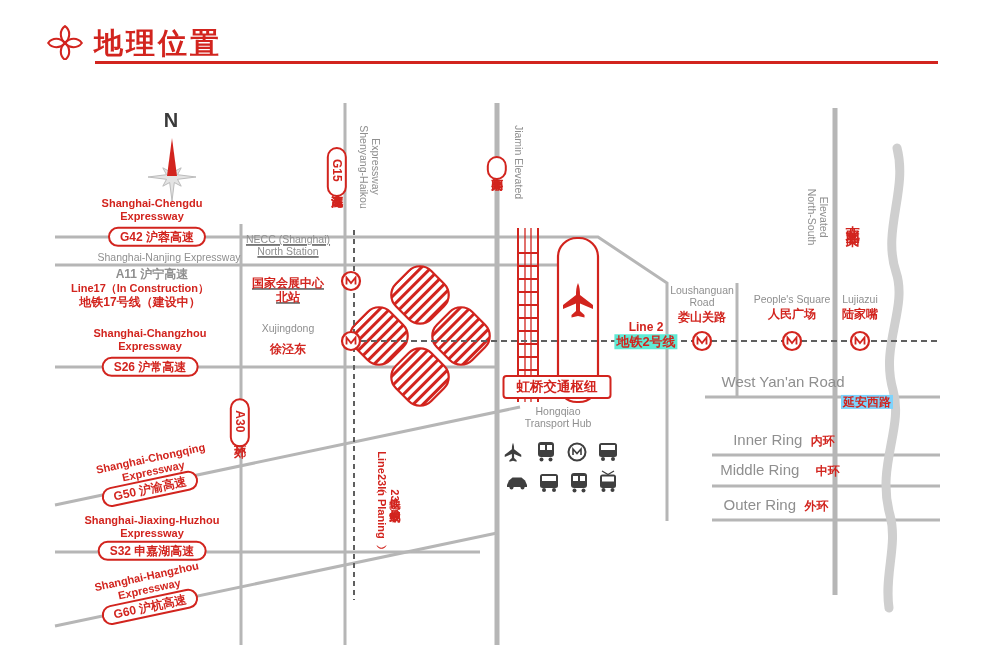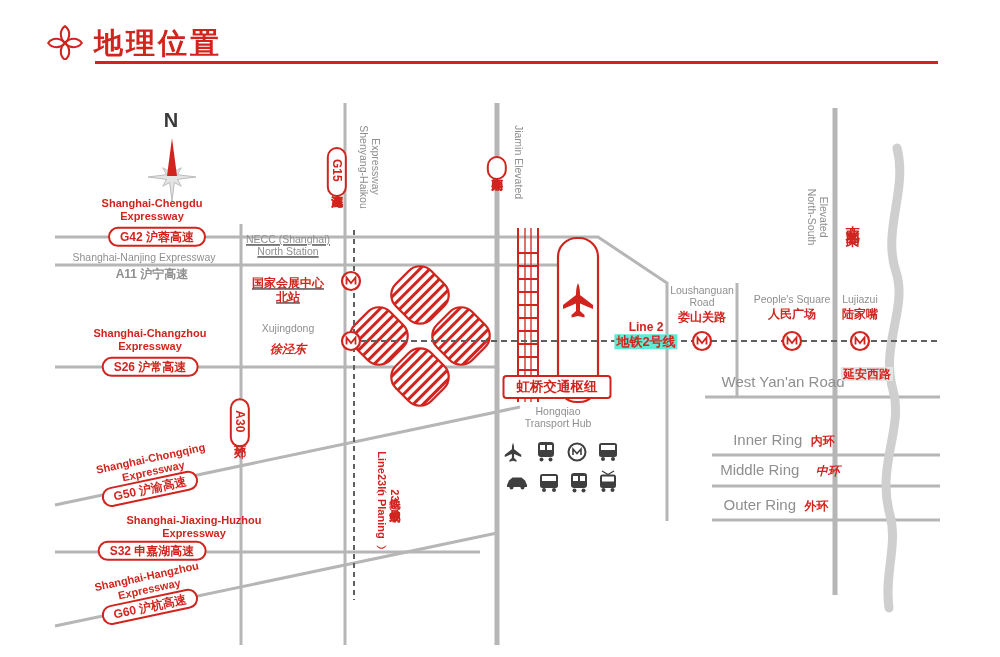--- a/index.html
+++ b/index.html
@@ -170,39 +170,43 @@
   </svg>
 
   <div class="lbl" style="left:171px;top:121px;font-size:20px;font-weight:700;color:#3a3a3a;">N</div>
 
   <div class="lbl redt f11" style="left:152px;top:210px;">
     <div>Shanghai-Chengdu</div>
     <div>Expressway</div>
   </div>
   <div class="badge" style="left:157px;top:237px;">G42 沪蓉高速</div>
 
-  <div class="lbl en" style="left:144px;top:257px;">Shanghai-Nanjing Expressway</div>
+  <div class="lbl en" style="left:169px;top:257px;">Shanghai-Nanjing Expressway</div>
   <div class="lbl zhg" style="left:152px;top:274px;">A11 沪宁高速</div>
 
+  <div class="lbl redt" style="left:140px;top:296px;">
+    <div class="f11">Line17（In Construction）</div>
+    <div class="f12">地铁17号线（建设中）</div>
+  </div>
 
   <div class="lbl redt f11" style="left:150px;top:340px;">
     <div>Shanghai-Changzhou</div>
     <div>Expressway</div>
   </div>
   <div class="badge" style="left:150px;top:367px;">S26 沪常高速</div>
 
   <div class="badge vert" style="left:240px;top:423px;">A30 郊环</div>
 
   <div class="lbl redt f11 rot" style="left:152px;top:465px;">
     <div>Shanghai-Chongqing</div>
     <div>Expressway</div>
   </div>
   <div class="badge" style="left:150px;top:489px;transform:translate(-50%,-50%) rotate(-12deg);">G50 沪渝高速</div>
 
-  <div class="lbl redt f11" style="left:152px;top:527px;margin-left:42px;">
+  <div class="lbl redt f11" style="left:152px;top:527px;">
     <div>Shanghai-Jiaxing-Huzhou</div>
     <div>Expressway</div>
   </div>
   <div class="badge" style="left:152px;top:551px;">S32 申嘉湖高速</div>
 
   <div class="lbl redt f11 rot" style="left:148px;top:583px;">
     <div>Shanghai-Hangzhou</div>
     <div>Expressway</div>
   </div>
   <div class="badge" style="left:150px;top:607px;transform:translate(-50%,-50%) rotate(-12deg);">G60 沪杭高速</div>
@@ -228,21 +232,21 @@
   <div class="lbl redt vupright" style="left:853px;top:219px;font-size:14px;">南北高架</div>
 
   <div class="lbl" style="left:288px;top:269px;text-decoration:underline;">
     <div class="en">NECC (Shanghai)</div>
     <div class="en">North Station</div>
     <div class="redt f12" style="margin-top:18px;">国家会展中心</div>
     <div class="redt f12">北站</div>
   </div>
   <div class="lbl" style="left:288px;top:339px;">
     <div class="en">Xujingdong</div>
-    <div class="redt f12" style="margin-top:8px;font-style:italic;">徐泾东</div>
+    <div class="redt f12" style="margin-top:8px;">徐泾东</div>
   </div>
 
   <div class="lbl" style="left:646px;top:335px;">
     <div class="redt f12">Line 2</div>
     <div class="redt f13" style="background:#5eead4;padding:0 2px;">地铁2号线</div>
   </div>
 
   <div class="badge rect" style="left:557px;top:387px;">虹桥交通枢纽</div>
   <div class="lbl en" style="left:558px;top:417px;">
     <div>Hongqiao</div>
@@ -257,28 +261,28 @@
   <div class="lbl" style="left:792px;top:307px;">
     <div class="en">People's Square</div>
     <div class="redt f12" style="margin-top:2px;">人民广场</div>
   </div>
   <div class="lbl" style="left:860px;top:307px;">
     <div class="en">Lujiazui</div>
     <div class="redt f12" style="margin-top:2px;">陆家嘴</div>
   </div>
 
   <div class="lbl enb" style="left:783px;top:382px;">West Yan'an Road</div>
-  <div class="lbl redt f12" style="left:867px;top:374px;background:#e5e5e5;padding:0 2px;">延安西路</div>
+  <div class="lbl redt f12" style="left:867px;top:402px;background:#7dd3fc;padding:0 2px;">延安西路</div>
 
   <div class="lbl" style="left:784px;top:440px;">
     <span class="enb">Inner Ring</span>
     <span class="redt f12" style="margin-left:4px;margin-top:16px;">内环</span>
   </div>
   <div class="lbl" style="left:780px;top:470px;">
     <span class="enb">Middle Ring</span>
-    <span class="redt f12" style="margin-left:12px;font-style:italic;">中环</span>
+    <span class="redt f12" style="margin-left:12px;">中环</span>
   </div>
   <div class="lbl" style="left:776px;top:505px;">
     <span class="enb">Outer Ring</span>
     <span class="redt f12" style="margin-left:4px;">外环</span>
   </div>
 
 </div>
 
 </body></html>

